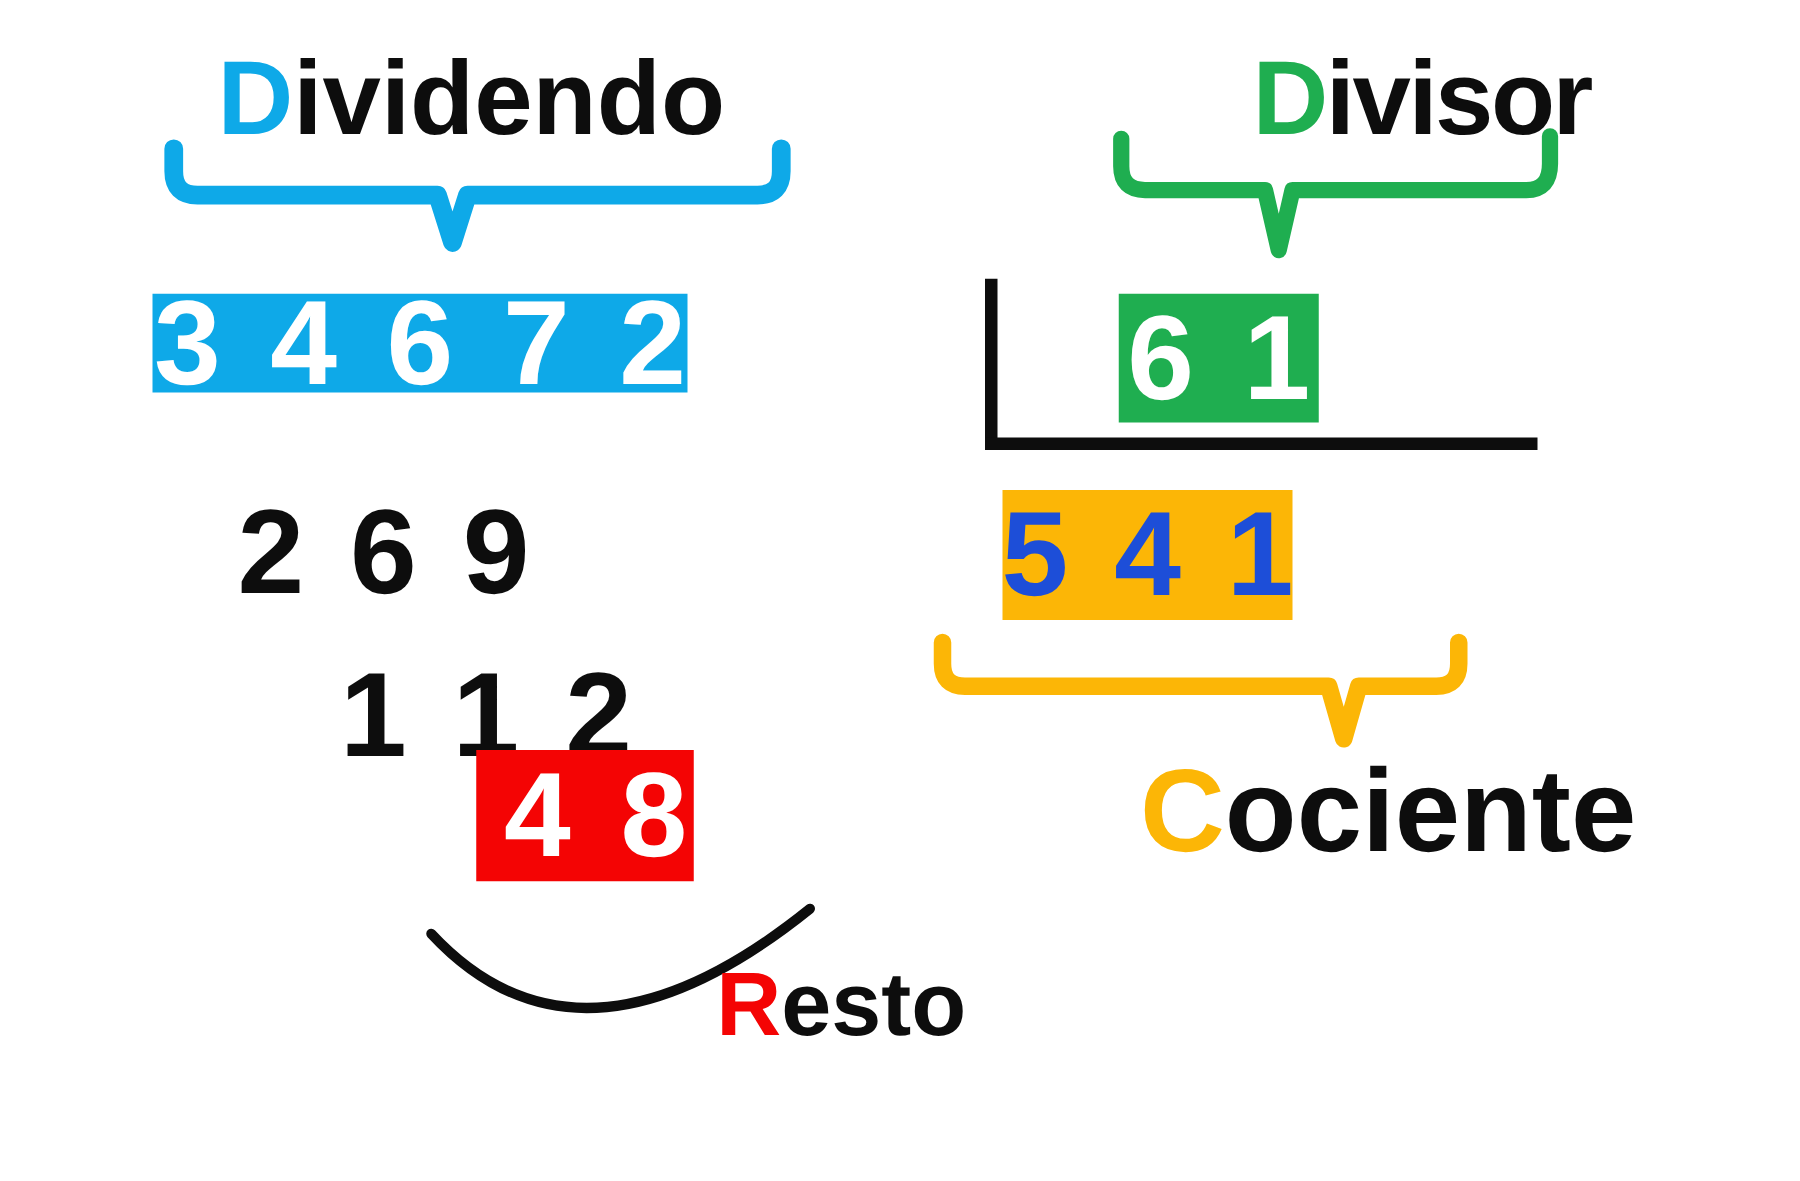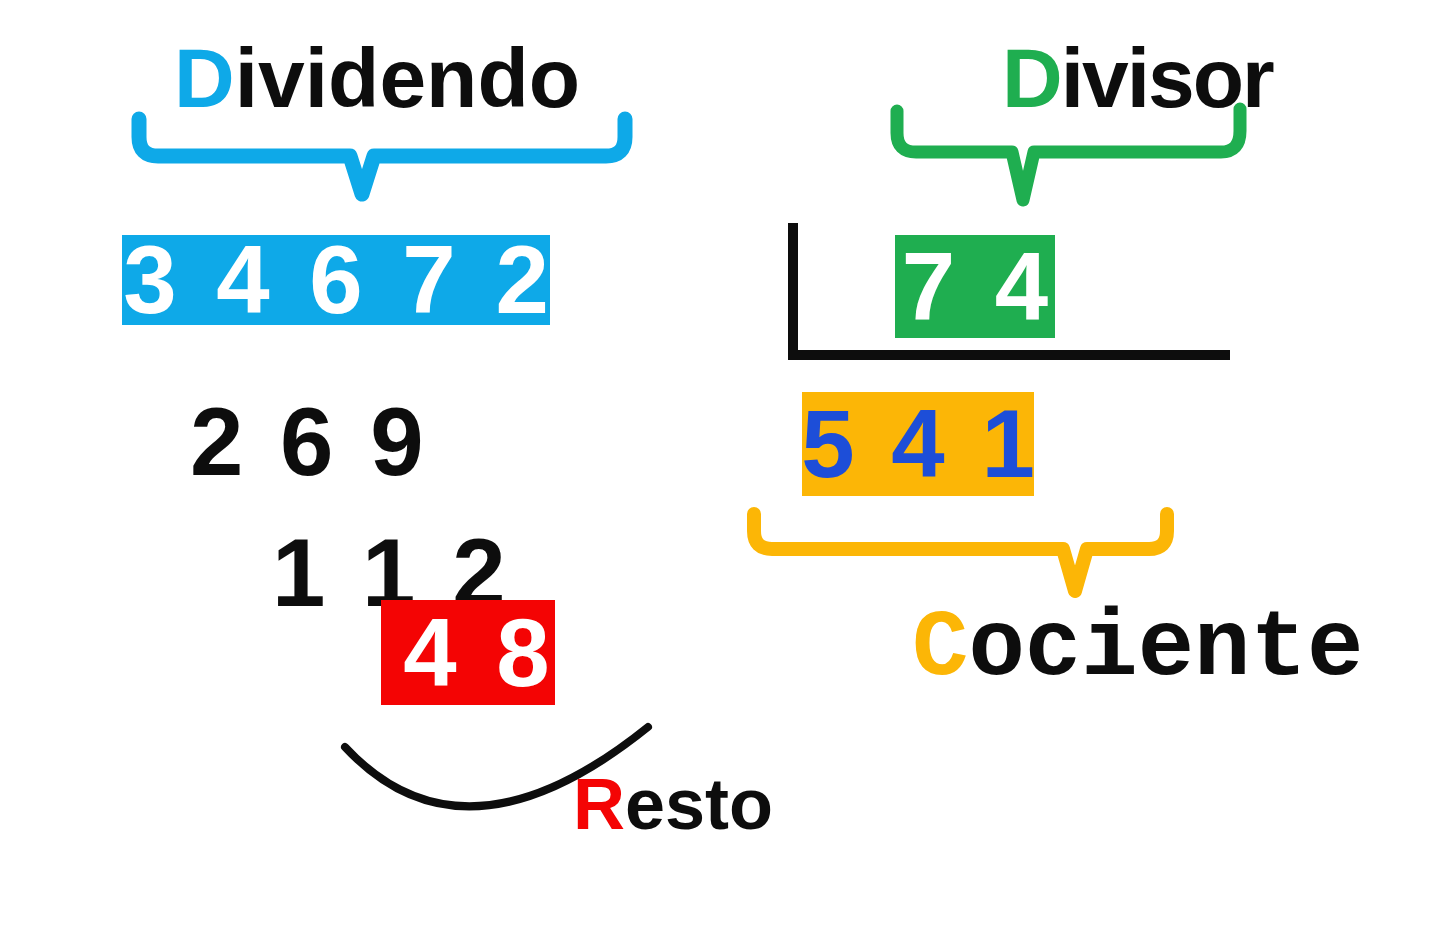--- a/index.html
+++ b/index.html
@@ -16,34 +16,34 @@
 
   
   .label {
     line-height: 1;
     white-space: nowrap;
     font-weight: 700;
     margin-left: 24px;
   }
   .label-dividendo { left: 150px; top: 36px;  font-size: 84px; }
   .label-divisor   { left: 978px; top: 36px;  font-size: 84px; letter-spacing: -2px; }
-  .label-cociente  { left: 888px; top: 602px; font-size: 94px; font-family: Liberation Mono, monospace; }
+  .label-cociente  { left: 888px; top: 602px; font-size: 94px; }
   .label-resto     { left: 549px; top: 768px; font-size: 72px; }
   .init-cyan   { color: #0ea9e8; }
   .init-green  { color: #1fae50; }
   .init-yellow { color: #fcb606; }
   .init-red    { color: #f40404; }
 
   
   .numbox {
     display: flex; align-items: center; justify-content: center;
     font-size: 96px; line-height: 1; font-weight: 700;
     word-spacing: 13px; white-space: nowrap;
   }
-  .box-dividend  { left: 122px; top: 235px; width: 428px; height: 90px; background: #0ea9e8; color: #ffffff; }
+  .box-dividend  { left: 122px; top: 235px; width: 428px; height: 79px; background: #0ea9e8; color: #ffffff; }
   .box-divisor   { left: 895px; top: 235px; width: 160px; height: 103px; background: #1fae50; color: #ffffff; }
   .box-quotient  { left: 802px; top: 392px; width: 232px; height: 104px; background: #fcb606; color: #1d4ed8; word-spacing: 10px; }
   .box-remainder { left: 381px; top: 600px; width: 157px; height: 105px; background: #f40404; color: #ffffff; padding-left: 17px; }
 
   
   .workrow {
     font-size: 96px; line-height: 1; font-weight: 700;
     word-spacing: 10px; white-space: nowrap; color: #0d0d0d;
   }
   .row-partial1 { left: 190px; top: 394px; }
@@ -77,21 +77,21 @@
 
   <div class="abs label label-divisor">
     <span class="init-green">D</span><span>ivisor</span>
   </div>
 
   <div class="abs numbox box-dividend">
     <span>3 4 6 7 2</span>
   </div>
 
   <div class="abs numbox box-divisor">
-    <span>7 4</span>
+    <span>6 1</span>
   </div>
 
   <div class="abs numbox box-quotient">
     <span>5 4 1</span>
   </div>
 
   <div class="abs workrow row-partial1">2 6 9</div>
   <div class="abs workrow row-partial2">1 1 2</div>
 
   <div class="abs numbox box-remainder">

